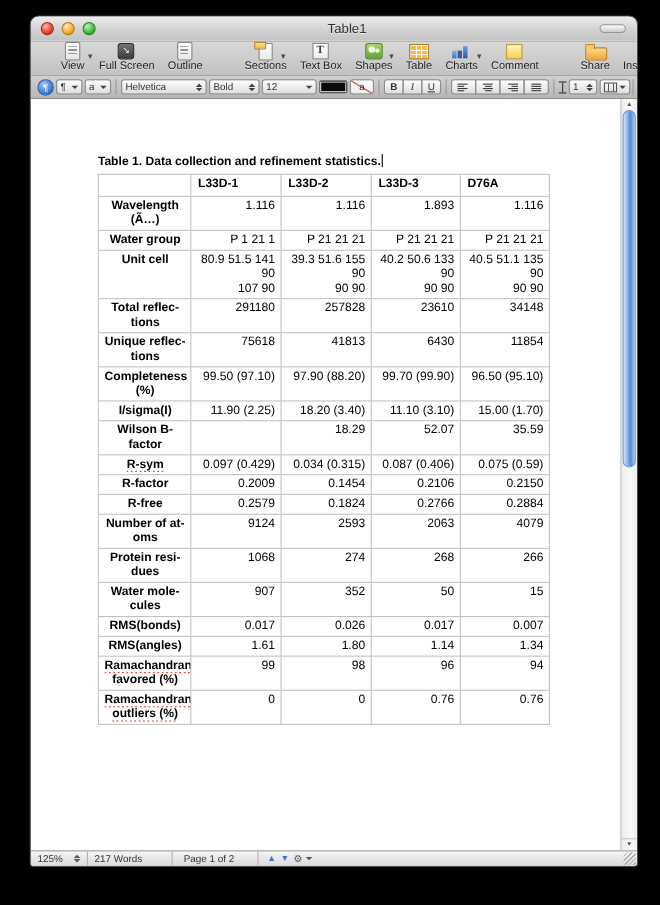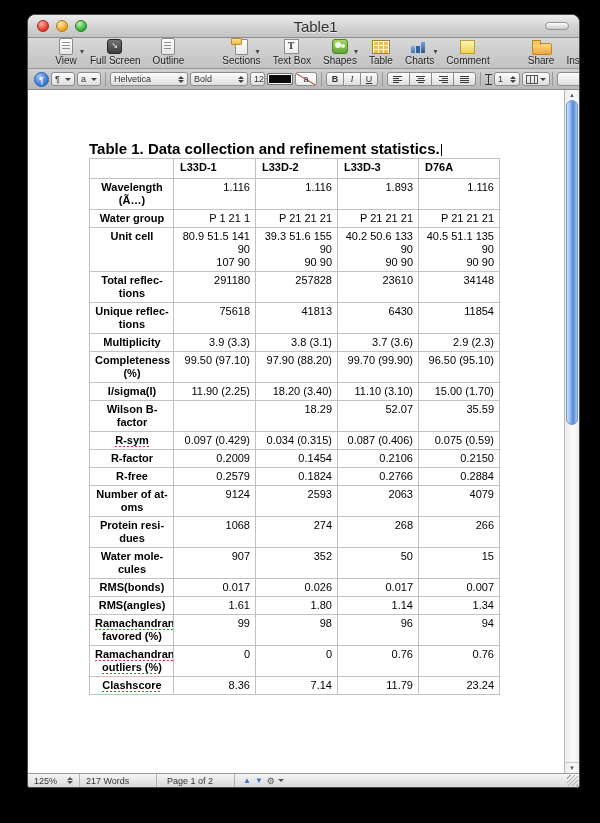--- a/index.html
+++ b/index.html
@@ -10,21 +10,21 @@
     display:flex;flex-direction:column;overflow:hidden;box-shadow:0 12px 30px rgba(0,0,0,.65);}
 
   
   .titlebar{height:22px;flex:0 0 22px;background:linear-gradient(#ededed,#d2d2d2 55%,#c3c3c3);
     border-bottom:1px solid #8d8d8d;position:relative;display:flex;align-items:center;border-radius:8px 8px 0 0;}
   .lights{position:absolute;left:9px;top:5px;display:flex;gap:7px;}
   .light{width:12px;height:12px;border-radius:50%;box-sizing:border-box;}
   .light.red{background:radial-gradient(circle at 35% 28%,#ffb3a7,#e33b2d 65%,#b3271c);border:1px solid #9e2a20;}
   .light.yellow{background:radial-gradient(circle at 35% 28%,#ffe9b0,#f6a623 65%,#c57f12);border:1px solid #ad7d15;}
   .light.green{background:radial-gradient(circle at 35% 28%,#c4f0b4,#35b53a 65%,#1f8c25);border:1px solid #2a7d22;}
-  .win-title{flex:1;text-align:center;font-size:15px;color:#2f2f2f;text-shadow:0 1px 0 rgba(255,255,255,.7);padding-left:24px;}
+  .win-title{flex:1;text-align:center;font-size:12px;color:#2f2f2f;text-shadow:0 1px 0 rgba(255,255,255,.7);padding-left:24px;}
   .pill{position:absolute;right:10px;top:7px;width:24px;height:8px;border-radius:4px;
     background:linear-gradient(#fefefe,#cacaca);border:1px solid #969696;box-sizing:border-box;}
 
   
   .toolbar{height:31px;flex:0 0 31px;background:linear-gradient(#d8d8d8,#c2c2c2);border-bottom:1px solid #979797;
     display:flex;align-items:flex-end;padding:2px 10px 2px 26px;box-sizing:border-box;}
   .titem{display:flex;flex-direction:column;align-items:center;margin-right:12px;}
   .titem.gap{margin-left:26px;}
   .titem.push{margin-left:auto;}
   .tlabel{font-size:10px;line-height:10px;color:#222;white-space:nowrap;text-shadow:0 1px 0 rgba(255,255,255,.5);}
@@ -106,21 +106,21 @@
   .al-just i{width:9px;margin:1px auto 0;}
   .ibeam{width:7px;height:11px;border-top:1px solid #333;border-bottom:1px solid #333;position:relative;flex:0 0 7px;box-sizing:border-box;}
   .ibeam::before{content:"";position:absolute;left:3px;top:0;bottom:0;width:1px;background:#333;}
   .spacing-box{width:26px;flex:0 0 26px;}
   .colsicon{width:12px;height:9px;border:1px solid #555;box-sizing:border-box;
     background:repeating-linear-gradient(90deg,transparent 0 3px,#555 3px 4px);}
   .fb-last{margin-left:auto;}
 
   
   .content{flex:1;position:relative;background:#fff;overflow:hidden;}
-  .doc-title{position:absolute;left:61px;top:50px;font-size:15px;font-weight:bold;color:#000;white-space:nowrap;}
+  .doc-title{position:absolute;left:61px;top:50px;font-size:11px;font-weight:bold;color:#000;white-space:nowrap;}
   .caret-bar{display:inline-block;width:1px;height:12px;background:#000;vertical-align:-2px;margin-left:1px;}
 
   table.stats{position:absolute;left:61px;top:68px;width:410px;border-collapse:collapse;table-layout:fixed;}
   table.stats th,table.stats td{border:1px solid #c2c2c2;font-size:11px;line-height:13px;vertical-align:top;
     padding:2px 4px;color:#000;overflow:hidden;}
   table.stats thead th{font-weight:bold;text-align:left;padding-left:6px;height:15px;}
   table.stats tbody th{font-weight:bold;text-align:center;padding-left:5px;white-space:normal;}
   table.stats tbody td{text-align:right;font-weight:normal;white-space:pre-line;padding-right:5px;}
   .sp{background-image:repeating-linear-gradient(90deg,#e03428 0 2px,transparent 2px 4px);
     background-repeat:repeat-x;background-position:0 calc(100% - 0px);background-size:4px 1.5px;padding-bottom:1px;}
@@ -233,28 +233,28 @@
         <span class="mini-caret"></span>
     </div>
     <div class="fb-divider"></div>
     <div class="fb-combo" style="width:78px;">
       <span>Helvetica</span>
       <span class="stepper">
           <i class="up"></i>
           <i class="down"></i>
         </span>
     </div>
-    <div class="fb-combo" style="width:58px;">
+    <div class="fb-combo" style="width:46px;">
       <span>Bold</span>
       <span class="stepper">
           <i class="up"></i>
           <i class="down"></i>
         </span>
     </div>
-    <div class="fb-combo" style="width:15px;">
+    <div class="fb-combo" style="width:50px;">
       <span>12</span>
       <span class="mini-caret"></span>
     </div>
     <div class="well-black"></div>
     <div class="fb-btn well-a">
       <span>a</span>
     </div>
     <div class="fb-divider"></div>
     <div class="fb-group">
       <div class="fb-btn b-b" style="width:18px;">
@@ -377,27 +377,20 @@
             <td>34148</td>
           </tr>
           <tr>
             <th><span>Unique reflec-</span><br><span>tions</span></th>
             <td>75618</td>
             <td>41813</td>
             <td>6430</td>
             <td>11854</td>
           </tr>
           <tr>
-            <th><span>Multiplicity</span></th>
-            <td>3.9 (3.3)</td>
-            <td>3.8 (3.1)</td>
-            <td>3.7 (3.6)</td>
-            <td>2.9 (2.3)</td>
-          </tr>
-          <tr>
             <th><span>Completeness</span><br><span>(%)</span></th>
             <td>99.50 (97.10)</td>
             <td>97.90 (88.20)</td>
             <td>99.70 (99.90)</td>
             <td>96.50 (95.10)</td>
           </tr>
           <tr>
             <th><span>I/sigma(I)</span></th>
             <td>11.90 (2.25)</td>
             <td>18.20 (3.40)</td>
@@ -473,27 +466,20 @@
             <td>98</td>
             <td>96</td>
             <td>94</td>
           </tr>
           <tr>
             <th><span class="sp">Ramachandran</span><br><span class="sp">outliers (%)</span></th>
             <td>0</td>
             <td>0</td>
             <td>0.76</td>
             <td>0.76</td>
-          </tr>
-          <tr>
-            <th><span class="sp">Clashscore</span></th>
-            <td>8.36</td>
-            <td>7.14</td>
-            <td>11.79</td>
-            <td>23.24</td>
           </tr>
         </tbody>
     </table>
 
     <div class="vscroll">
       <div class="sb-arrow sb-up">▲</div>
       <div class="sb-thumb"></div>
       <div class="sb-arrow sb-down">▼</div>
     </div>
   </div>

